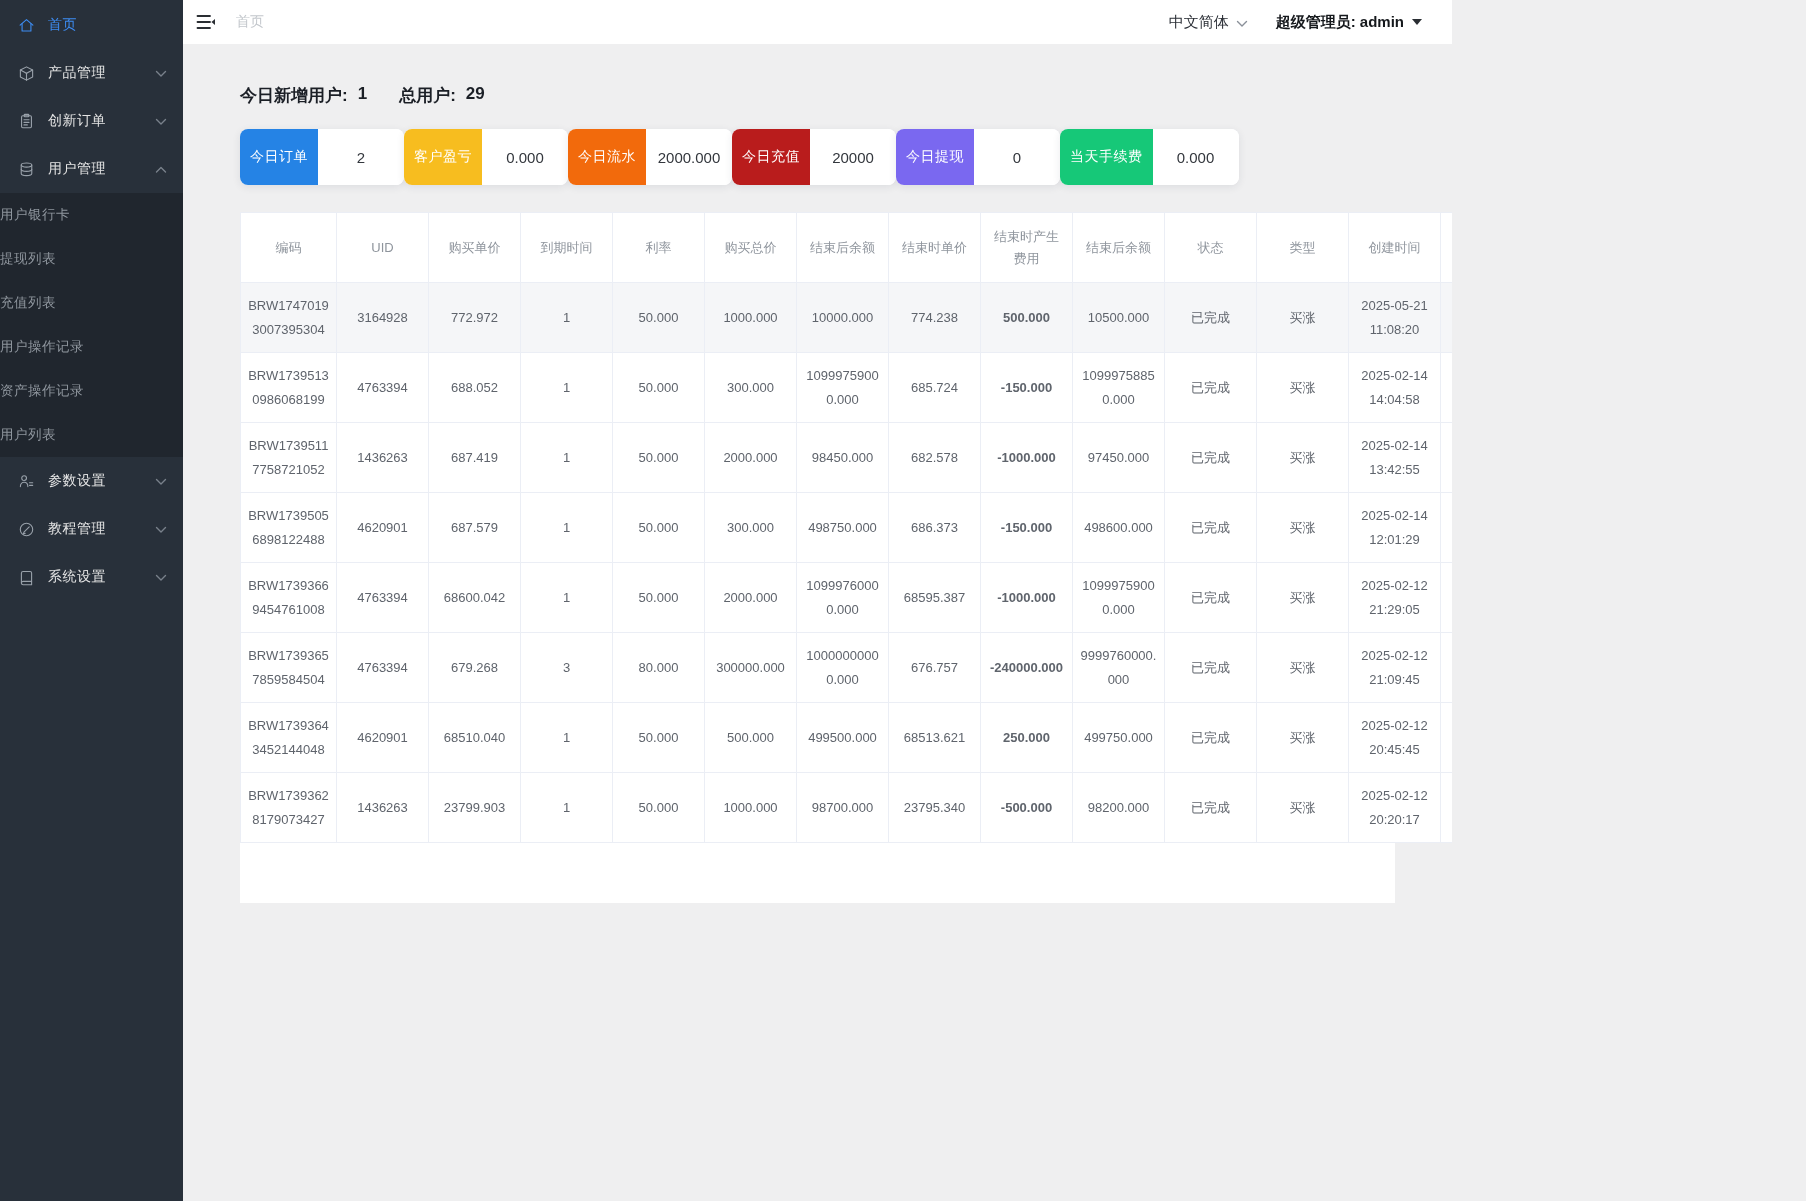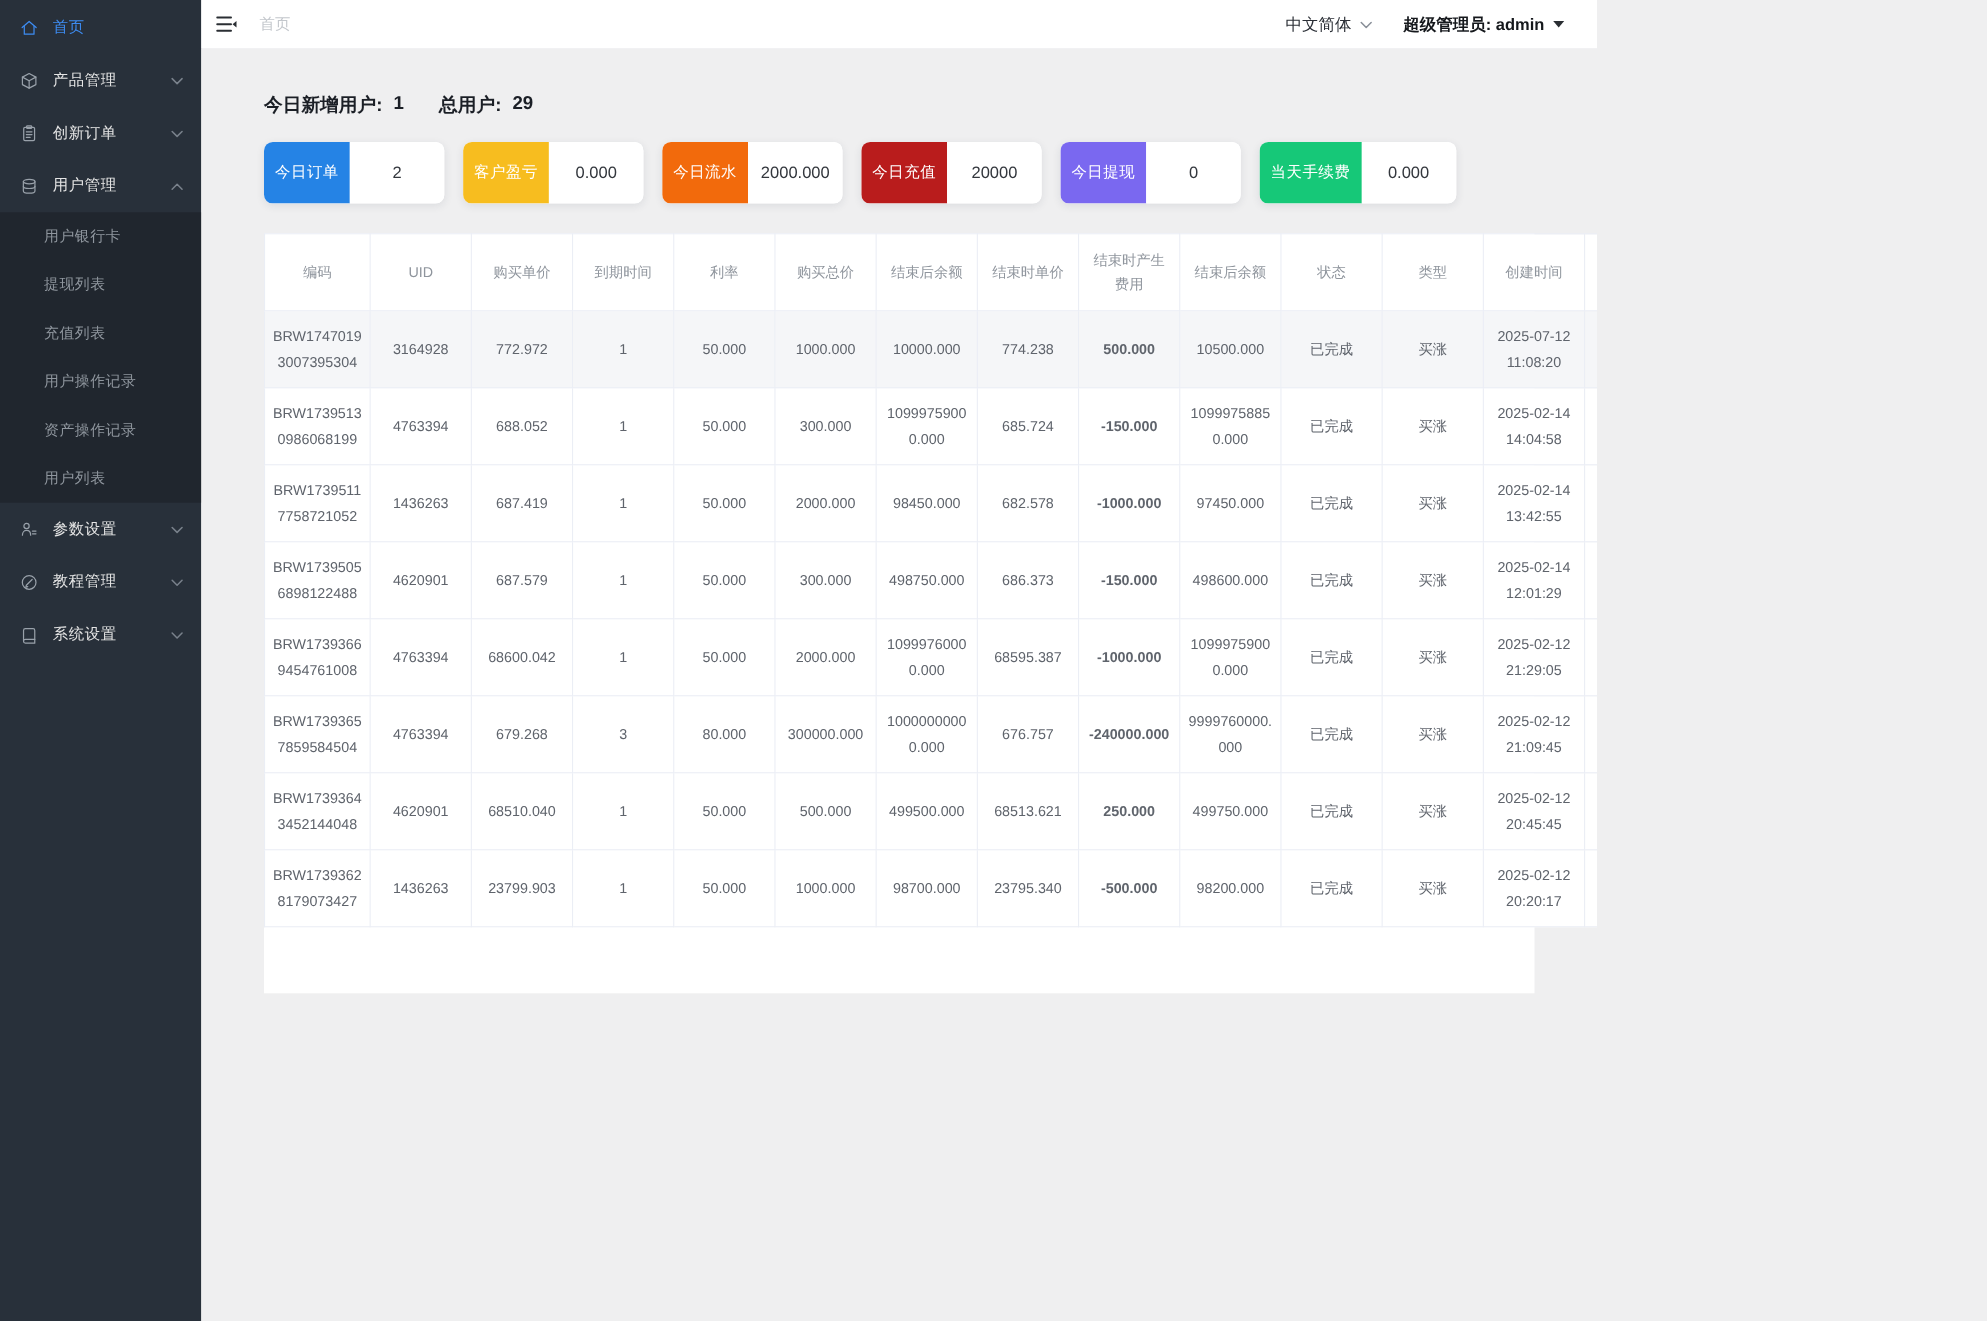--- a/index.html
+++ b/index.html
@@ -9,38 +9,38 @@
   
   .sidebar{width:183px;flex-shrink:0;background:#28303a;padding-top:1px;}
   .side-item{height:48px;display:flex;align-items:center;padding:0 16px 0 18px;color:#e5e5e5;font-size:14px;cursor:pointer;}
   .side-item .icn{width:17px;height:17px;display:flex;align-items:center;}
   .side-item .icn svg{stroke:#99a1aa;fill:none;stroke-width:1.3;stroke-linecap:round;stroke-linejoin:round;}
   .side-item .lbl{margin-left:13px;flex:1;letter-spacing:.5px;}
   .side-item .chev svg{stroke:#79818b;fill:none;stroke-width:1.4;stroke-linecap:round;stroke-linejoin:round;}
   .side-item.active{color:#3d8cf2;}
   .side-item.active .icn svg{stroke:#3d8cf2;}
   .submenu{background:#20262e;}
-  .sub-item{height:44px;display:flex;align-items:center;padding-left:40px;font-size:13.5px;color:#8f969e;cursor:pointer;letter-spacing:.5px;}
+  .sub-item{height:44px;display:flex;align-items:center;font-size:13.5px;color:#8f969e;cursor:pointer;letter-spacing:.5px;}
 
   
   .main{flex:1;display:flex;flex-direction:column;min-width:0;}
   .topbar{height:44px;background:#fff;display:flex;align-items:center;padding:0 30px 0 13px;flex-shrink:0;}
   .hamburger{width:20px;height:18px;display:flex;align-items:center;cursor:pointer;}
   .crumb{margin-left:20px;font-size:14px;color:#c3c7cc;cursor:pointer;}
   .tb-right{margin-left:auto;display:flex;align-items:center;gap:28px;}
   .lang{display:flex;align-items:center;gap:7px;font-size:15px;color:#2b2f36;cursor:pointer;}
   .lang svg{stroke:#8a9099;fill:none;stroke-width:1.4;stroke-linecap:round;stroke-linejoin:round;}
   .user{display:flex;align-items:center;gap:8px;font-size:15px;font-weight:700;color:#15181c;cursor:pointer;}
   .caret{width:0;height:0;border-left:5px solid transparent;border-right:5px solid transparent;border-top:6px solid #2a2e33;display:inline-block;}
 
   .content{flex:1;padding:0 57px;background:#efeff0;overflow:hidden;}
   .stats{margin-top:40px;display:flex;align-items:center;gap:32px;font-size:17px;font-weight:600;color:#1b1f26;}
   .stats .pair{display:flex;gap:10px;justify-content:flex-end;}
 
-  .cards{display:flex;gap:17px;margin-top:22px;}
+  .cards{display:flex;margin-top:22px;}
   .card{height:56px;display:flex;border-radius:8px;background:#fff;box-shadow:0 2px 8px rgba(31,45,61,.09);overflow:hidden;}
   .card .tag{display:flex;align-items:center;justify-content:center;padding:0 10px;min-width:56px;color:#fff;font-size:14px;letter-spacing:.5px;}
   .card .val{display:flex;align-items:center;justify-content:center;min-width:64px;padding:0 11px;font-size:15px;color:#33373d;background:#fff;}
 
   .panel{margin-top:27px;background:#fff;padding-bottom:60px;}
   table.grid{border-collapse:collapse;table-layout:fixed;width:1292px;}
   .grid th,.grid td{border:1px solid #ebeef5;text-align:center;vertical-align:middle;padding:6px 7px;word-break:break-all;}
   .grid th{height:57px;font-weight:400;color:#8f959d;font-size:13px;line-height:22px;background:#fff;}
   .grid td{height:57px;font-size:13px;color:#5f646c;line-height:24px;background:#fff;}
   .grid tr.hl td{background:#f5f6f8;}
@@ -263,21 +263,21 @@
                 <td>772.972</td>
                 <td>1</td>
                 <td>50.000</td>
                 <td>1000.000</td>
                 <td>10000.000</td>
                 <td>774.238</td>
                 <td class="fee-pos">500.000</td>
                 <td>10500.000</td>
                 <td>已完成</td>
                 <td>买涨</td>
-                <td>2025-07-12 11:08:20</td>
+                <td>2025-05-21 11:08:20</td>
                 <td>黄金</td>
               </tr>
               <tr>
                 <td>BRW17395130986068199</td>
                 <td>4763394</td>
                 <td>688.052</td>
                 <td>1</td>
                 <td>50.000</td>
                 <td>300.000</td>
                 <td>10999759000.000</td>

